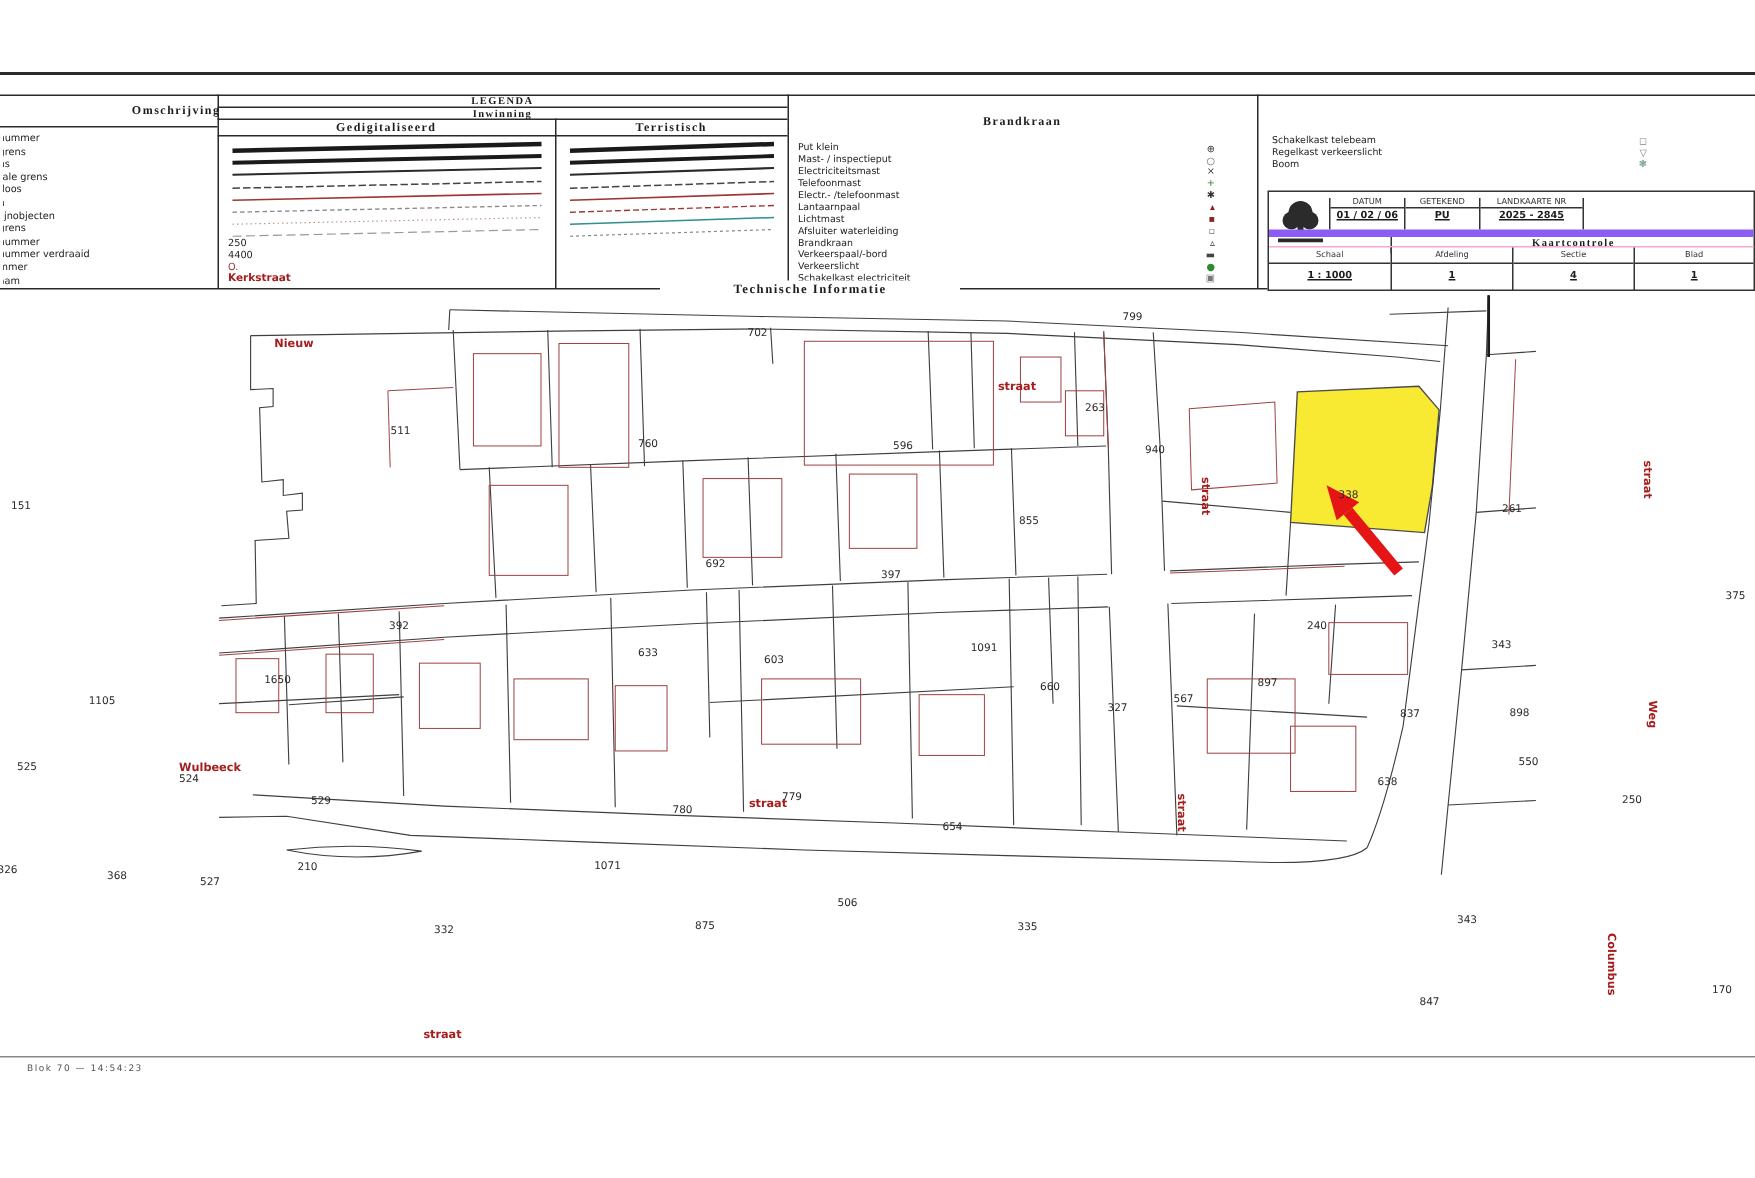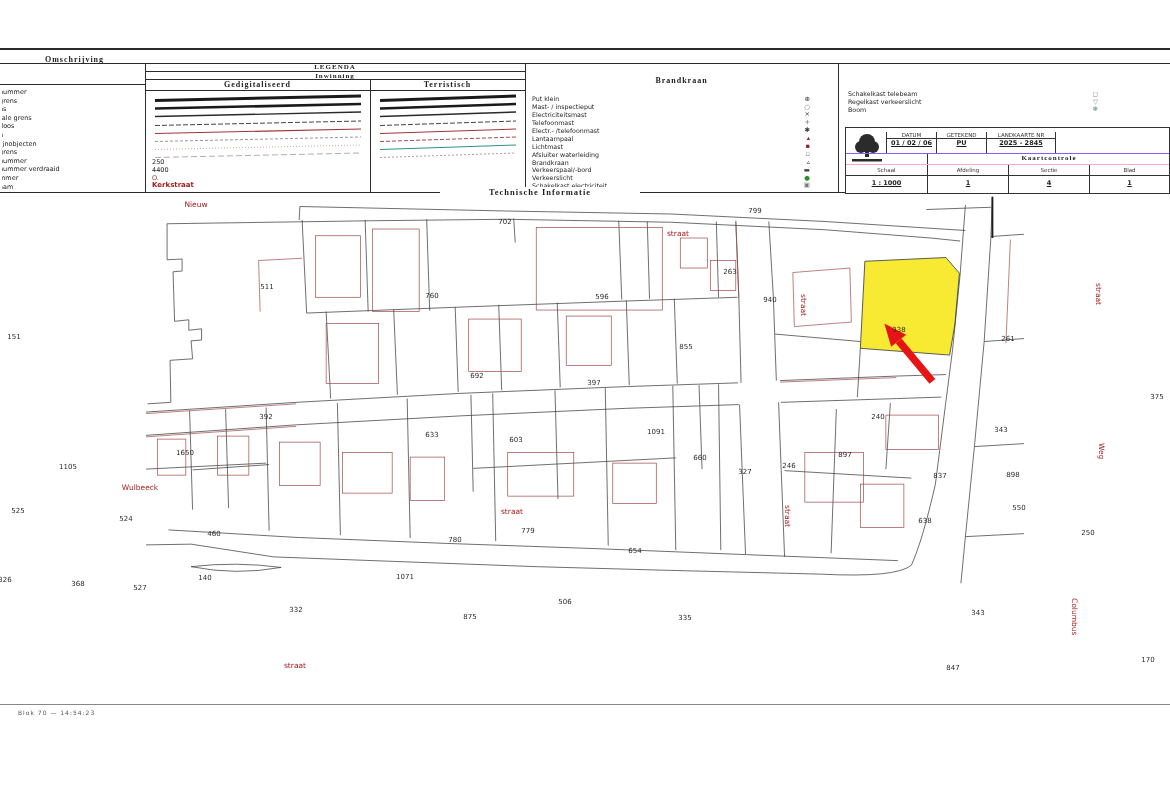--- a/index.html
+++ b/index.html
@@ -17,40 +17,40 @@
   .ps-row{display:flex;justify-content:space-between;align-items:center;height:7.9px;}
   .ps-label{font-size:6.3px;white-space:nowrap;}
   .ps-sym{font-size:6.5px;line-height:6.5px;}
   .tb{position:absolute;border:1px solid #333;background:#fff;}
   .tb-cell{position:absolute;border-left:1px solid #333;box-sizing:border-box;}
   .tb-h{font-size:5.5px;text-align:center;color:#333;}
   .tb-v{font-size:6.5px;font-weight:bold;text-align:center;text-decoration:underline;}
   .tech-info{position:absolute;top:187px;left:440px;width:200px;text-align:center;background:#fff;
        font-family:"Liberation Serif",serif;font-weight:bold;font-size:8.5px;letter-spacing:1px;}
   .parcel-no{position:absolute;font-size:7px;color:#2a2a2a;transform:translate(-50%,0);white-space:nowrap;}
-  .street{position:absolute;font-weight:normal;font-size:7.5px;white-space:nowrap;transform:translate(-50%,0);}
+  .street{position:absolute;font-weight:bold;font-size:7.5px;white-space:nowrap;transform:translate(-50%,0);margin-top:24px;}
   .street.v{writing-mode:vertical-rl;transform:translate(0,0);}
   .footer-txt{position:absolute;left:18px;top:709px;font-size:6px;color:#555;letter-spacing:1px;}
   svg{display:block;}
 </style>
 </head>
 <body>
 
 <div id="app">
 
   <div class="hline" style="left:0;top:48px;width:1170px;height:1.5px"></div>
   <div class="hline" style="left:0;top:63px;width:1170px"></div>
   <div class="hline" style="left:0;top:192px;width:1170px"></div>
 
   <div class="vline" style="left:145px;top:63px;height:129px"></div>
   <div class="vline" style="left:370px;top:79px;height:113px"></div>
   <div class="vline" style="left:525px;top:63px;height:129px"></div>
   <div class="vline" style="left:838px;top:63px;height:129px"></div>
 
-  <div class="abs sec-head" style="left:0;top:55px;width:145px;text-align:center;padding-left:2px">Omschrijving</div>
+  <div class="abs sec-head" style="left:0;top:69px;width:145px;text-align:right;padding-left:2px">Omschrijving</div>
   <div class="hline" style="left:0;top:84px;width:145px"></div>
   <div class="abs" style="left:2px;top:88px;width:142px;overflow:hidden">
       <div class="om-item">nummer</div>
       <div class="om-item">grens</div>
       <div class="om-item">ns</div>
       <div class="om-item">rale grens</div>
       <div class="om-item">doos</div>
       <div class="om-item">n</div>
       <div class="om-item">lijnobjecten</div>
       <div class="om-item">grens</div>
@@ -244,21 +244,21 @@
       <div class="tb-h">GETEKEND</div>
       <div style="border-top:1px solid #333"></div>
       <div class="tb-v">PU</div>
     </div>
     <div class="tb-cell" style="left:140px;top:4px;width:70px;height:21px;border-right:1px solid #333">
       <div class="tb-h">LANDKAARTE NR</div>
       <div style="border-top:1px solid #333"></div>
       <div class="tb-v">2025 - 2845</div>
     </div>
 
-    <div class="abs" style="left:0;top:25px;width:323px;height:11px;border-top:1px solid #8b5cf6">
+    <div class="abs" style="left:0;top:25px;width:323px;height:11px;border-top:5px solid #8b5cf6">
       <div class="abs" style="left:81px;top:0;width:242px;height:11px;border-left:1px solid #333;text-align:center;
            font-family:'Liberation Serif',serif;font-weight:bold;font-size:7px;letter-spacing:1px">Kaartcontrole</div>
     </div>
 
     <div class="abs" style="left:0;top:36px;width:323px;height:29px;border-top:1px solid #f9a8d4">
       <div class="abs" style="left:0;top:0;width:81px;height:29px">
         <div class="tb-h" style="margin-top:2px">Schaal</div>
         <div style="border-top:1px solid #333;margin-top:2px"></div>
         <div class="tb-v" style="margin-top:3px">1 : 1000</div>
       </div>
@@ -370,34 +370,34 @@
         <div class="parcel-no" style="left: 594px; top: 183px;">397</div>
         <div class="parcel-no" style="left: 432px; top: 235px;">633</div>
         <div class="parcel-no" style="left: 516px; top: 240px;">603</div>
         <div class="parcel-no" style="left: 185px; top: 253px;">1650</div>
         <div class="parcel-no" style="left: 68px; top: 267px;">1105</div>
         <div class="parcel-no" style="left: 656px; top: 232px;">1091</div>
         <div class="parcel-no" style="left: 878px; top: 217px;">240</div>
         <div class="parcel-no" style="left: 1001px; top: 230px;">343</div>
         <div class="parcel-no" style="left: 700px; top: 258px;">660</div>
         <div class="parcel-no" style="left: 745px; top: 272px;">327</div>
-        <div class="parcel-no" style="left: 789px; top: 266px;">246</div>
+        <div class="parcel-no" style="left: 789px; top: 266px;">567</div>
         <div class="parcel-no" style="left: 845px; top: 255px;">897</div>
         <div class="parcel-no" style="left: 940px; top: 276px;">837</div>
         <div class="parcel-no" style="left: 1013px; top: 275px;">898</div>
         <div class="parcel-no" style="left: 1019px; top: 308px;">550</div>
         <div class="parcel-no" style="left: 1088px; top: 333px;">250</div>
         <div class="parcel-no" style="left: 18px; top: 311px;">525</div>
         <div class="parcel-no" style="left: 126px; top: 319px;">524</div>
-        <div class="parcel-no" style="left: 214px; top: 334px;">460</div>
+        <div class="parcel-no" style="left: 214px; top: 334px;">529</div>
         <div class="parcel-no" style="left: 5px; top: 380px;">326</div>
         <div class="parcel-no" style="left: 78px; top: 384px;">368</div>
         <div class="parcel-no" style="left: 140px; top: 388px;">527</div>
-        <div class="parcel-no" style="left: 205px; top: 378px;">140</div>
-        <div class="parcel-no" style="left: 296px; top: 410px;">332</div>
+        <div class="parcel-no" style="left: 205px; top: 378px;">210</div>
+        <div class="parcel-no" style="left: 296px; top: 420px;">332</div>
         <div class="parcel-no" style="left: 455px; top: 340px;">780</div>
         <div class="parcel-no" style="left: 528px; top: 331px;">779</div>
         <div class="parcel-no" style="left: 405px; top: 377px;">1071</div>
         <div class="parcel-no" style="left: 470px; top: 417px;">875</div>
         <div class="parcel-no" style="left: 565px; top: 402px;">506</div>
         <div class="parcel-no" style="left: 635px; top: 351px;">654</div>
         <div class="parcel-no" style="left: 685px; top: 418px;">335</div>
         <div class="parcel-no" style="left: 925px; top: 321px;">638</div>
         <div class="parcel-no" style="left: 978px; top: 413px;">343</div>
         <div class="parcel-no" style="left: 953px; top: 468px;">847</div>

